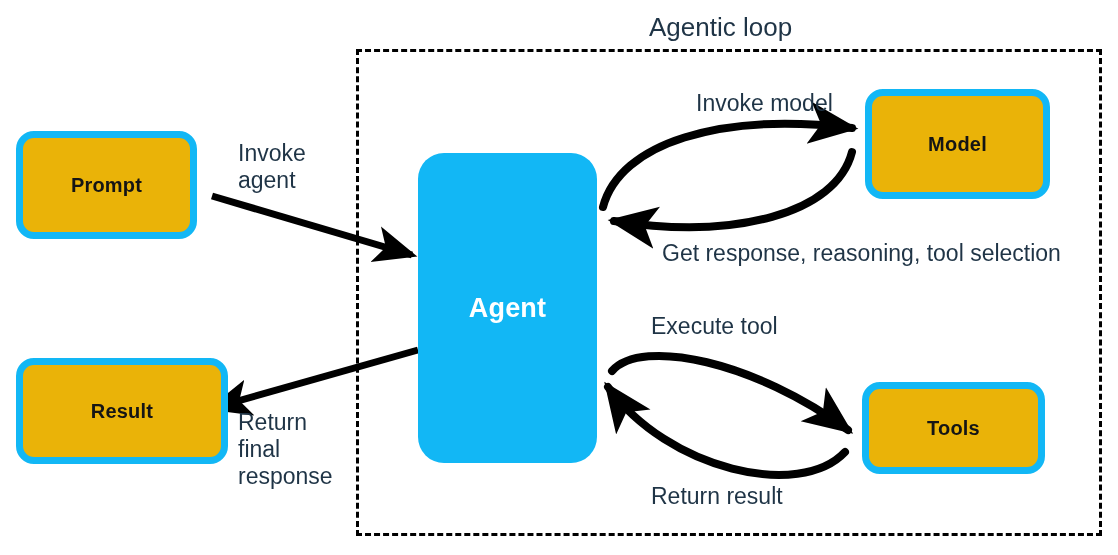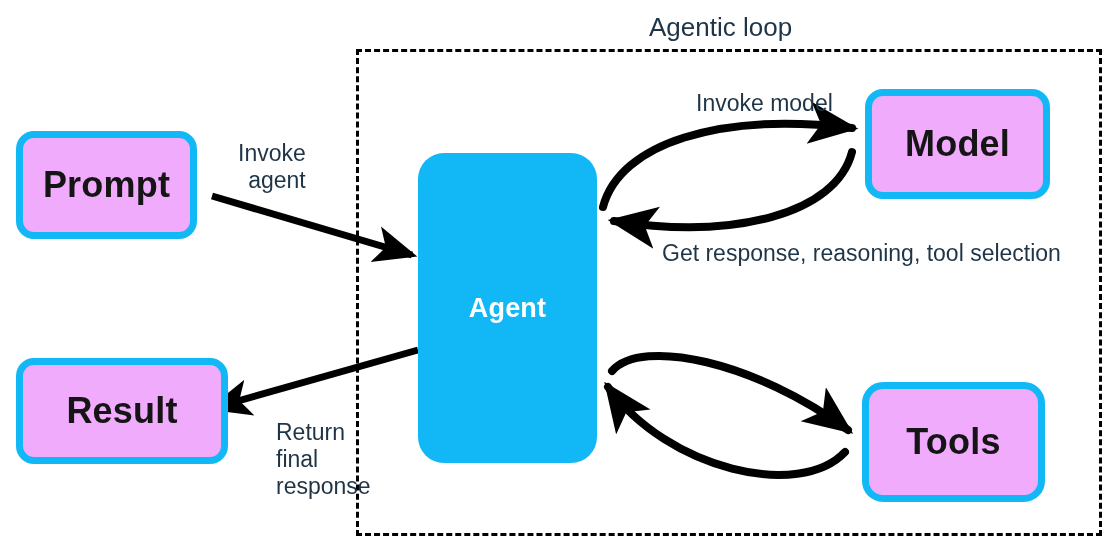--- a/index.html
+++ b/index.html
@@ -26,25 +26,25 @@
   .node {
     position: absolute;
     box-sizing: border-box;
     display: flex;
     align-items: center;
     justify-content: center;
     font-weight: bold;
     letter-spacing: 0.2px;
   }
   .node.outline {
-    background: #f0abfc;
+    background: #eab308;
     border: 7px solid #12b7f5;
     border-radius: 18px;
     color: #151515;
-    font-size: 36px;
+    font-size: 20px;
     text-align: center;
   }
   .node.filled {
     background: #12b7f5;
     border: none;
     border-radius: 26px;
     color: #ffffff;
     font-size: 27px;
   }
   .edge-label {
@@ -117,30 +117,32 @@
   </div>
 
   <div class="node filled" style="left:418px; top:153px; width:179px; height:310px;">
     <span>Agent</span>
   </div>
 
   <div class="node outline" style="left:865px; top:89px; width:185px; height:110px;">
     <span>Model</span>
   </div>
 
-  <div class="node outline" style="left:862px; top:382px; width:183px; height:120px;border-radius:21px;">
+  <div class="node outline" style="left:862px; top:382px; width:183px; height:92px;">
     <span>Tools</span>
   </div>
 
-  <div class="edge-label" style="left:238px; top:140px;text-align:right;">Invoke
+  <div class="edge-label" style="left:238px; top:140px;">Invoke
 agent</div>
 
-  <div class="edge-label" style="left:238px; top:419px;margin-left:38px;">Return
+  <div class="edge-label" style="left:238px; top:409px;">Return
 final
 response</div>
 
   <div class="edge-label" style="left:652px; top:90px;margin-left:44px;">Invoke model</div>
 
   <div class="edge-label" style="left:631px; top:240px;margin-left:31px;">Get response, reasoning, tool selection</div>
 
+  <div class="edge-label" style="left:651px; top:313px;">Execute tool</div>
 
+  <div class="edge-label" style="left:651px; top:483px;">Return result</div>
 
 </div>
 
 </body></html>

